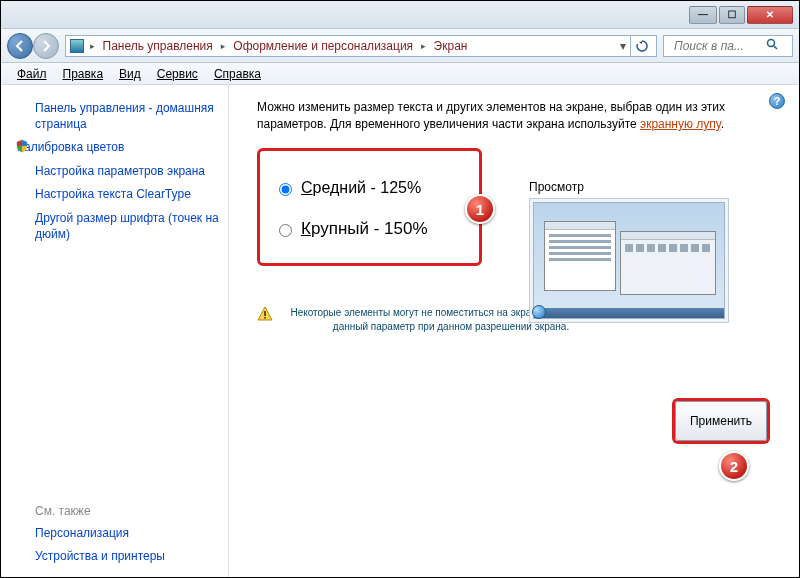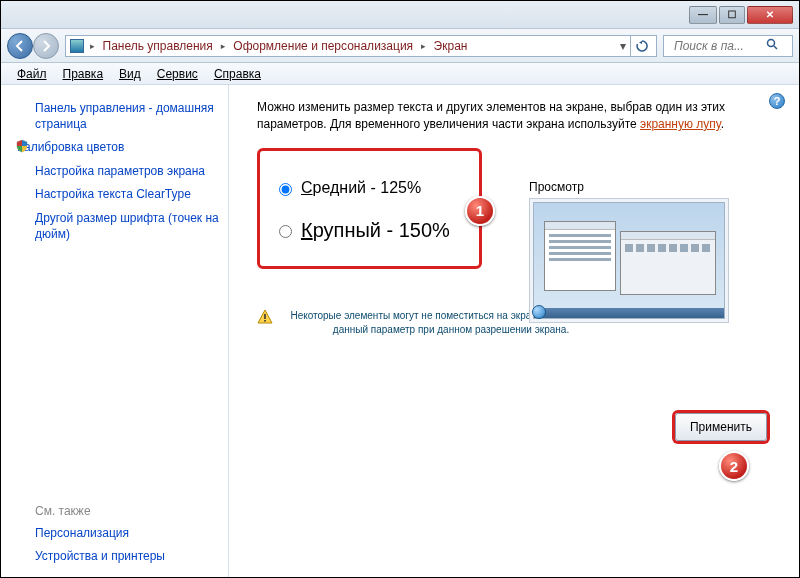--- a/index.html
+++ b/index.html
@@ -169,21 +169,21 @@
     border-radius: 6px;
     padding: 6px 14px 14px 14px;
     width: 225px;
     position:relative;
   }
   .radio-row { display:flex; align-items:center; gap:6px; margin: 10px 0; }
   .radio-row.big { margin: 22px 0; }
   .radio-row label { font-size:12px; }
   .radio-row .rchar { text-decoration: underline; }
   .radio-row.selected label { font-size:16px; }
-  .radio-row.large label { font-size:20px; }
+  .radio-row.large label { font-size:17px; }
 
   .callout {
     position:absolute;
     width:30px; height:30px;
     border-radius:50%;
     background: radial-gradient(circle at 35% 30%, #ff8a7a, #c2211b 70%);
     color:#fff;
     display:flex; align-items:center; justify-content:center;
     font-size:15px; font-weight:bold;
     border: 2px solid #fff;
@@ -236,21 +236,21 @@
   }
   .warn-icon { width:16px; height:16px; flex-shrink:0; }
   .warn-text { font-size:10px; color:#0c4a6e; line-height:1.4; max-width: 340px; text-align: center; }
 
   .apply-wrap {
     position:absolute;
     right: 32px;
     bottom: 138px;
   }
   .apply-btn {
-    padding: 6px 14px;
+    padding: 12px 14px;
     font-size: 12px;
     font-family: inherit;
     background: linear-gradient(to bottom, #fdfdfd, #e3e8ee);
     border: 1px solid #8a9bad;
     border-radius: 3px;
     box-shadow: 0 0 0 3px #d92020, 0 0 0 4px #fff;
   }
   .callout.c2 {
     right: 50px;
     bottom: 98px;

